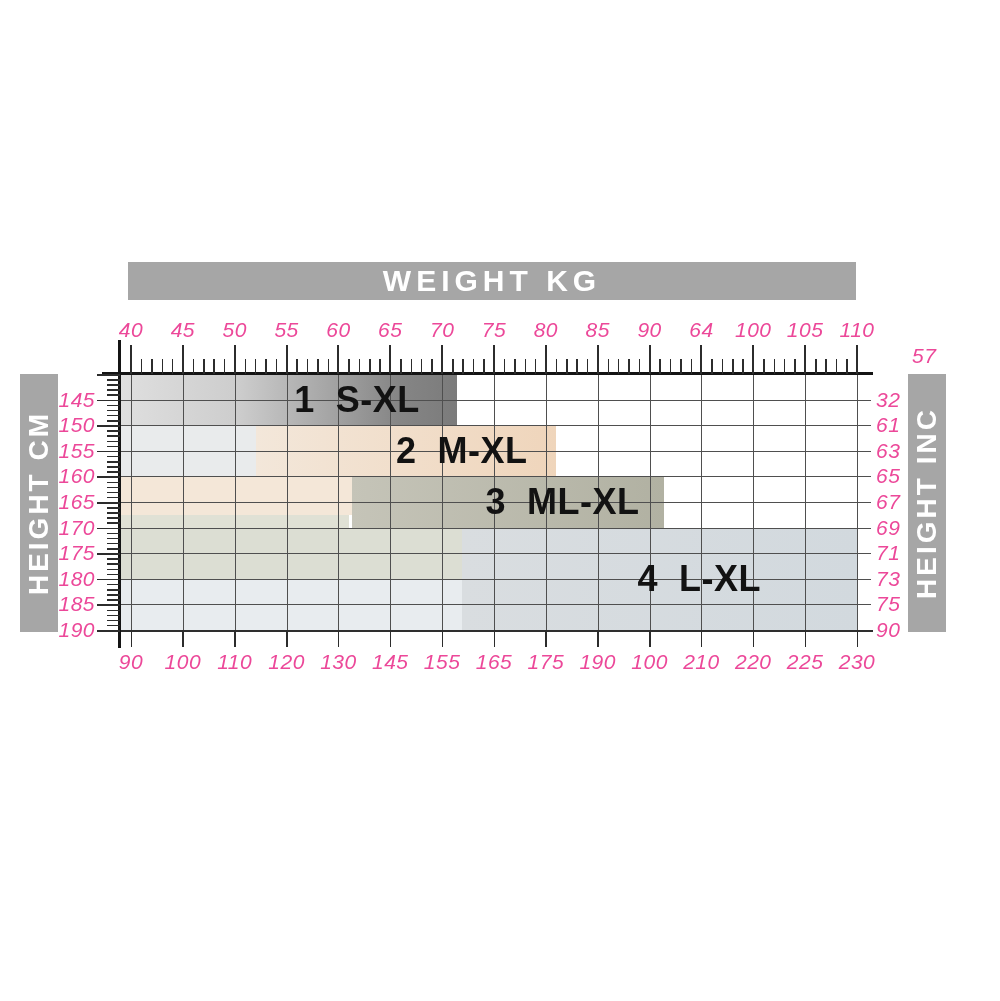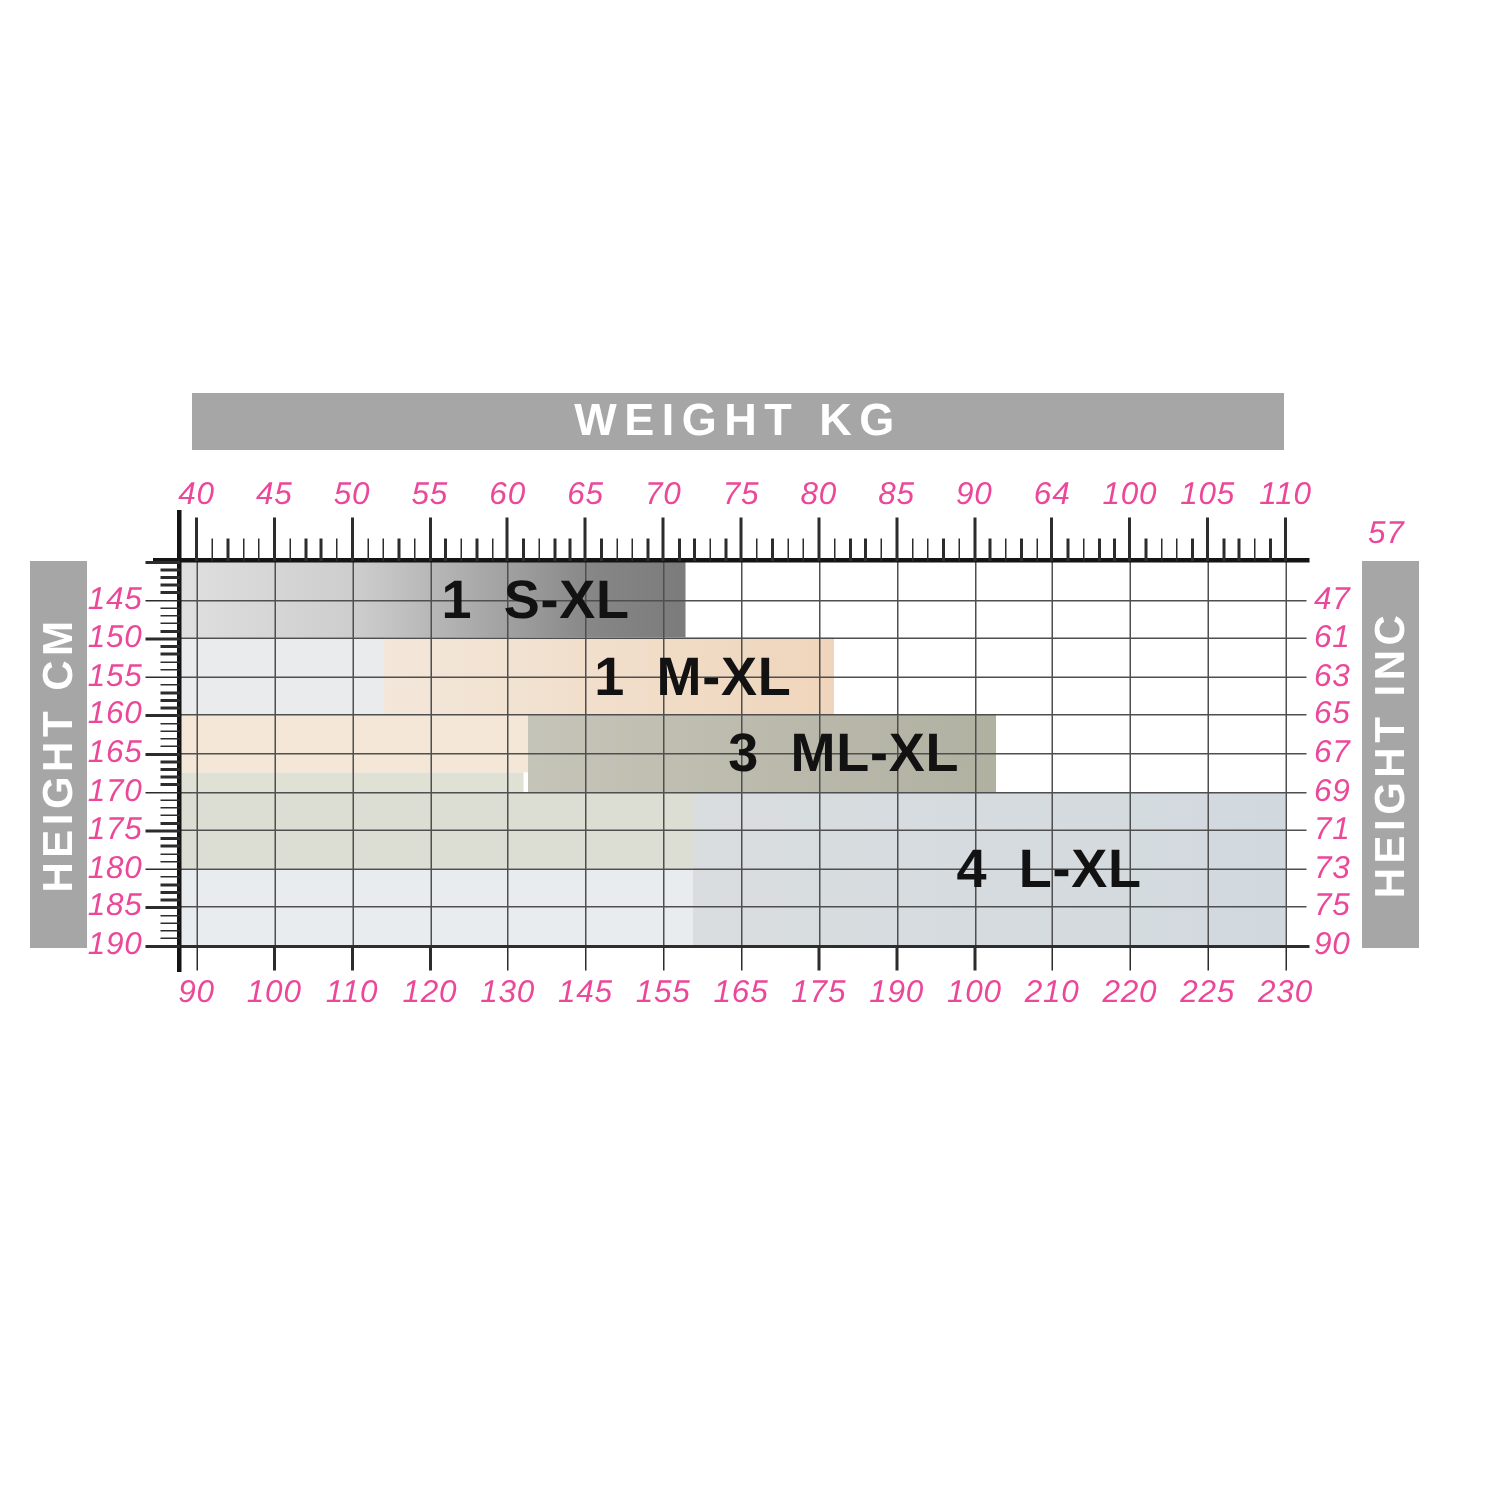--- a/index.html
+++ b/index.html
@@ -249,28 +249,28 @@
       <div class="num side right-align" style="left: 48px; top: 415.2px; width: 47px;">150</div>
       <div class="num side right-align" style="left: 48px; top: 440.8px; width: 47px;">155</div>
       <div class="num side right-align" style="left: 48px; top: 466.4px; width: 47px;">160</div>
       <div class="num side right-align" style="left: 48px; top: 492px; width: 47px;">165</div>
       <div class="num side right-align" style="left: 48px; top: 517.6px; width: 47px;">170</div>
       <div class="num side right-align" style="left: 48px; top: 543.2px; width: 47px;">175</div>
       <div class="num side right-align" style="left: 48px; top: 568.8px; width: 47px;">180</div>
       <div class="num side right-align" style="left: 48px; top: 594.4px; width: 47px;">185</div>
       <div class="num side right-align" style="left: 48px; top: 620px; width: 47px;">190</div>
       <div class="num side" style="left: 876px; top: 346px; width: 30px; margin-left: 36px;">57</div>
-      <div class="num side" style="left: 876px; top: 389.6px; width: 30px;">47</div>
+      <div class="num side" style="left: 876px; top: 389.6px; width: 30px;">32</div>
       <div class="num side" style="left: 876px; top: 415.2px; width: 30px;">61</div>
       <div class="num side" style="left: 876px; top: 440.8px; width: 30px;">63</div>
       <div class="num side" style="left: 876px; top: 466.4px; width: 30px;">65</div>
       <div class="num side" style="left: 876px; top: 492px; width: 30px;">67</div>
       <div class="num side" style="left: 876px; top: 517.6px; width: 30px;">69</div>
       <div class="num side" style="left: 876px; top: 543.2px; width: 30px;">71</div>
       <div class="num side" style="left: 876px; top: 568.8px; width: 30px;">73</div>
       <div class="num side" style="left: 876px; top: 594.4px; width: 30px;">75</div>
       <div class="num side" style="left: 876px; top: 620px; width: 30px;">90</div>
       <div class="region-label" style="left: 357.097px; top: 399.6px; color: rgb(18, 18, 18);">1  S-XL</div>
-      <div class="region-label" style="left: 461.849px; top: 450.8px; color: rgb(18, 18, 18);">1  M-XL</div>
+      <div class="region-label" style="left: 461.849px; top: 450.8px; color: rgb(18, 18, 18);">2  M-XL</div>
       <div class="region-label" style="left: 562.451px; top: 502px; color: rgb(18, 18, 18);">3  ML-XL</div>
       <div class="region-label" style="left: 699.354px; top: 578.8px; color: rgb(18, 18, 18);">4  L-XL</div>
     </div>
 </div>
 
 </body></html>

